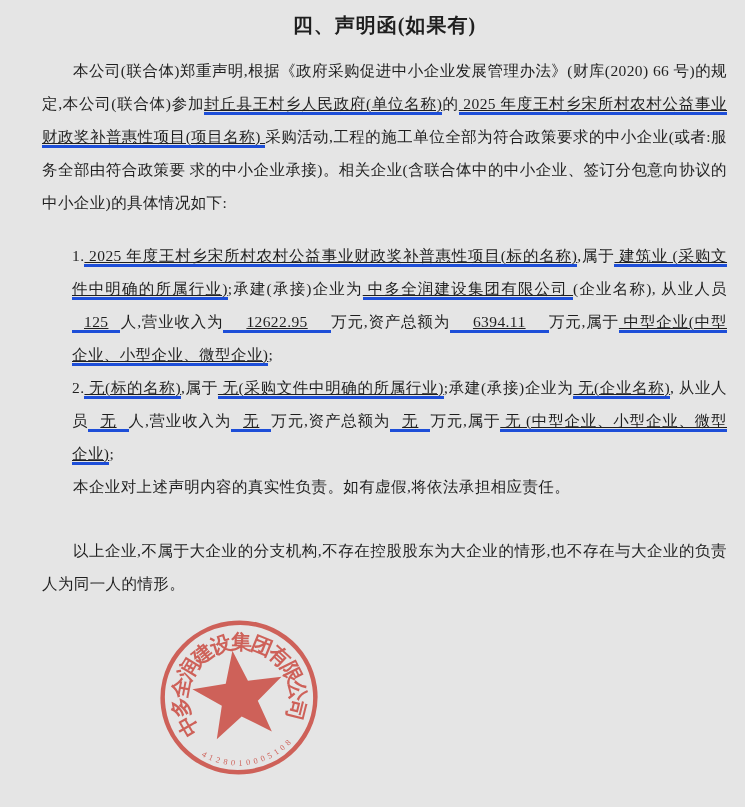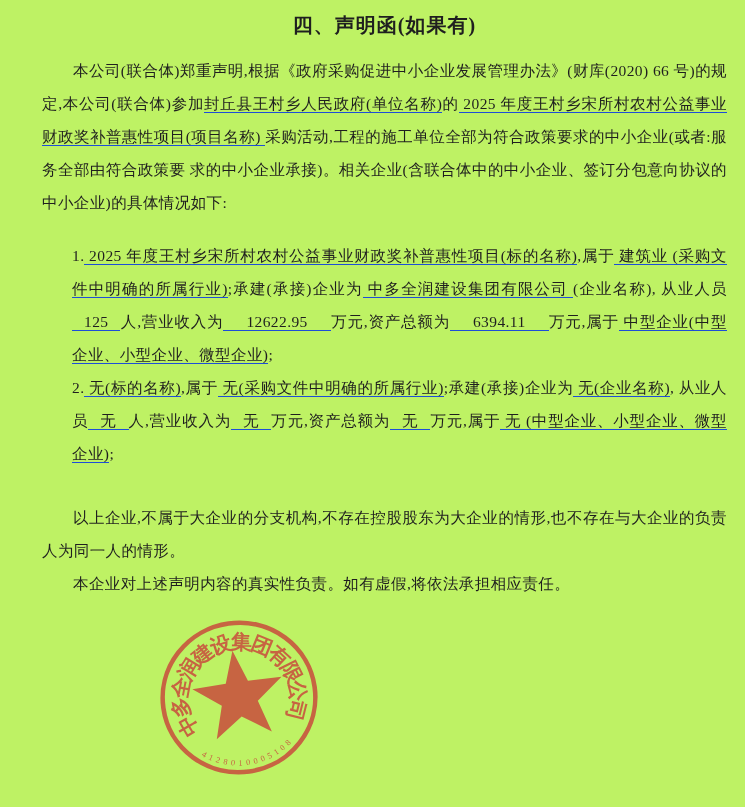--- a/index.html
+++ b/index.html
@@ -1,20 +1,20 @@
 <!DOCTYPE html>
 <html><head>
 <meta charset="utf-8">
 <style>
   html, body { margin: 0; padding: 0; background: #ffffff; }
   .page {
     position: relative;
     width: 745px;
     height: 807px;
-    background: #bef264;
+    background: #e5e5e5;
     overflow: hidden;
     font-family: "Liberation Serif", "DejaVu Serif", serif;
     color: #1f1f1f;
   }
   .content {
     padding: 12px 18px 0 42px;
   }
   h1.doc-title {
     margin: 0;
     text-align: center;
@@ -36,21 +36,21 @@
     font-size: 15.5px;
     line-height: 33px;
     text-align: justify;
     letter-spacing: 0.4px;
   }
   p.indent { text-indent: 2em; }
   p.first-body { margin-top: 16px; }
   .items { margin: 20px 0 0 30px; }
   p.item { text-indent: 0; }
   p.closing { margin-top: 31px; }
-  .u { border-bottom: 1px solid #1d4ed8; }
+  .u { border-bottom: 3px solid #1d4ed8; text-decoration: underline; }
   .u-num { padding: 0 12px; }
   .u-num-wide { padding: 0 23px; }
   .footer { margin-top: 48px; }
   .footer-line {
     font-size: 15.5px;
     line-height: 30px;
     letter-spacing: 0.4px;
     white-space: nowrap;
   }
   .fill-supplier { display: inline-block; padding: 0 18px 0 12px; }
@@ -83,22 +83,22 @@
     <h1 class="doc-title">四、声明函(如果有)</h1>
 
     <p class="para indent first-body"><span>本公司(联合体)郑重声明,根据《政府采购促进中小企业发展管理办法》(财库(2020) 66 号)的规定,本公司(联合体)参加</span><span class="u">封丘县王村乡人民政府(单位名称)</span><span>的</span><span class="u"> 2025 年度王村乡宋所村农村公益事业财政奖补普惠性项目(项目名称) </span><span>采购活动,工程的施工单位全部为符合政策要求的中小企业(或者:服务全部由符合政策要 求的中小企业承接)。相关企业(含联合体中的中小企业、签订分包意向协议的中小企业)的具体情况如下:</span></p>
 
     <div class="items">
       <p class="para item"><span>1.</span><span class="u"> 2025 年度王村乡宋所村农村公益事业财政奖补普惠性项目(标的名称)</span><span>,属于</span><span class="u"> 建筑业 (采购文件中明确的所属行业)</span><span>;承建(承接)企业为</span><span class="u"> 中多全润建设集团有限公司 </span><span>(企业名称), 从业人员</span><span class="u u-num">125</span><span>人,营业收入为</span><span class="u u-num-wide">12622.95</span><span>万元,资产总额为</span><span class="u u-num-wide">6394.11</span><span>万元,属于</span><span class="u"> 中型企业(中型企业、小型企业、微型企业)</span><span>;</span></p>
 
       <p class="para item"><span>2.</span><span class="u"> 无(标的名称)</span><span>,属于</span><span class="u"> 无(采购文件中明确的所属行业)</span><span>;承建(承接)企业为</span><span class="u"> 无(企业名称)</span><span>, 从业人员</span><span class="u u-num">无</span><span>人,营业收入为</span><span class="u u-num">无</span><span>万元,资产总额为</span><span class="u u-num">无</span><span>万元,属于</span><span class="u"> 无 (中型企业、小型企业、微型企业)</span><span>;</span></p>
     </div>
 
+    <p class="para indent">本企业对上述声明内容的真实性负责。如有虚假,将依法承担相应责任。</p>
     <p class="para indent closing">以上企业,不属于大企业的分支机构,不存在控股股东为大企业的情形,也不存在与大企业的负责人为同一人的情形。</p>
-    <p class="para indent">本企业对上述声明内容的真实性负责。如有虚假,将依法承担相应责任。</p>
 
 
   </div>
 
   <svg id="seal-svg" class="seal" viewBox="0 0 200 194" style="color: rgb(201, 69, 59);">
     <g transform="rotate(-8 100 97)">
       <ellipse cx="100" cy="97" rx="92" ry="90" fill="none" stroke="currentColor" stroke-width="5.5"></ellipse>
       <polygon fill="currentColor" points="100,40 86.5,78.4 45.8,79.4 78.1,104.1 66.5,143.1 100,120 133.5,143.1 121.9,104.1 154.2,79.4 113.5,78.4"></polygon>
       <g id="seal-company-chars">
           <text x="34.2" y="122.1" font-size="25" transform="rotate(-112.0 34.2 122.1)">中</text>

